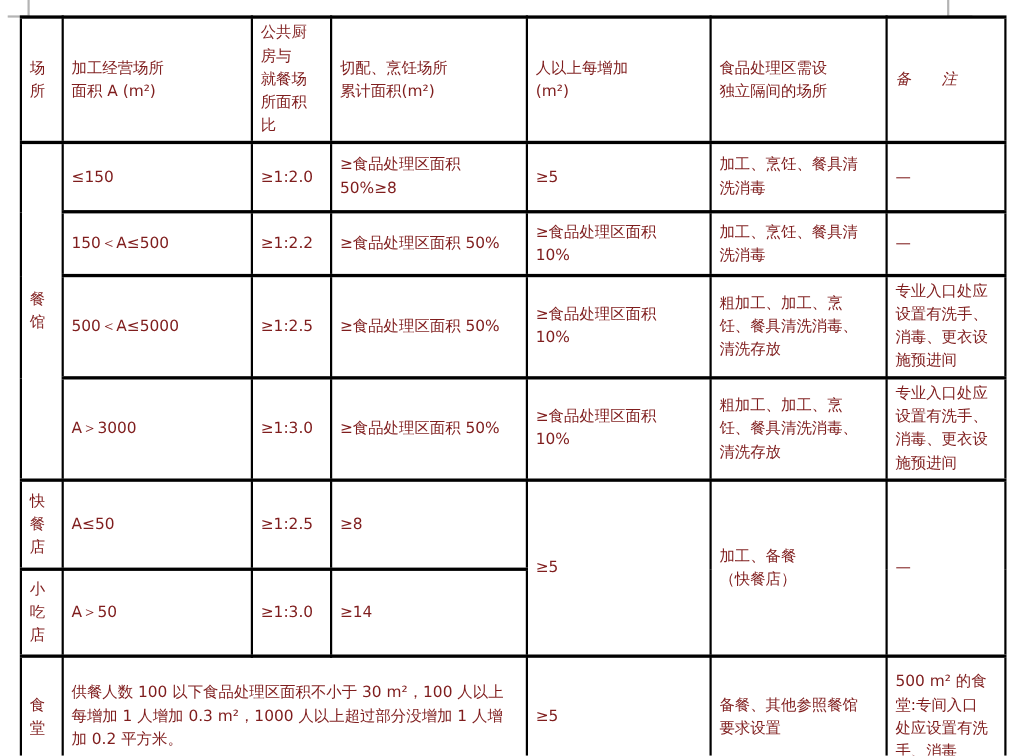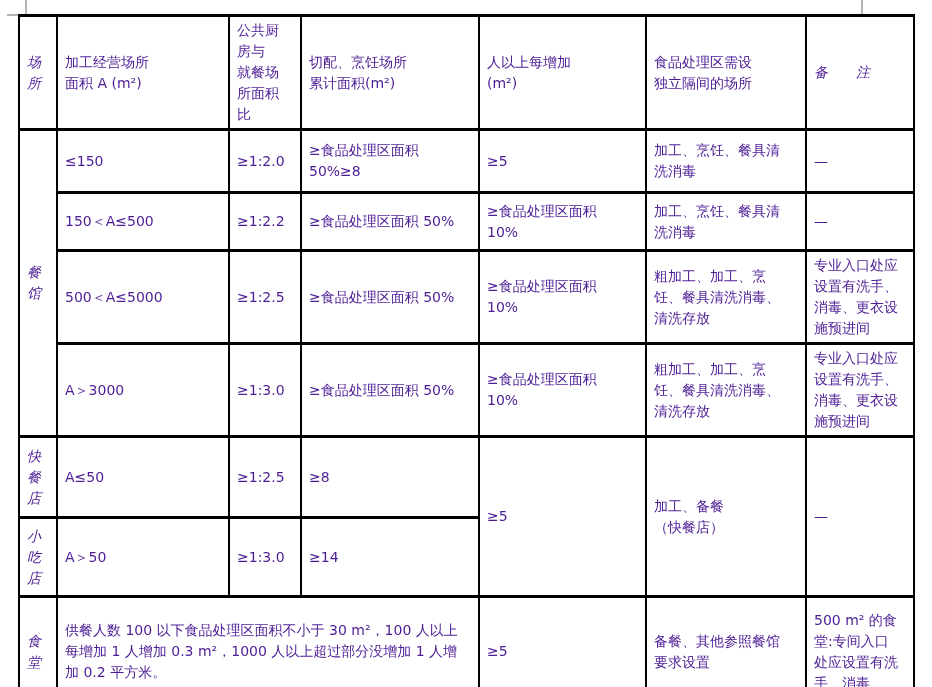--- a/index.html
+++ b/index.html
@@ -28,30 +28,29 @@
     table-layout: fixed;
     border: 2px solid #000;
   }
   table.doc-table tr { border-top: 3px solid #000; }
   table.doc-table td {
     border: 2px solid #000;
     vertical-align: middle;
     padding: 3px 15px 3px 7px;
     font-size: 14px;
     line-height: 21px;
-    color: #4c1d95;
+    color: #7f1d1d;
     white-space: pre-line;
     overflow: hidden;
     word-break: break-word;
   }
   td.place-cell {
     text-align: right;
     padding: 3px 2px;
     letter-spacing: 1px;
-    font-style: italic;
   }
   td.remark-head { padding-left: 9px; font-style: italic; }
 </style>
 </head>
 <body>
 
 <div class="page">
 
   <div class="crop tl-v"></div>
   <div class="crop tl-h"></div>

